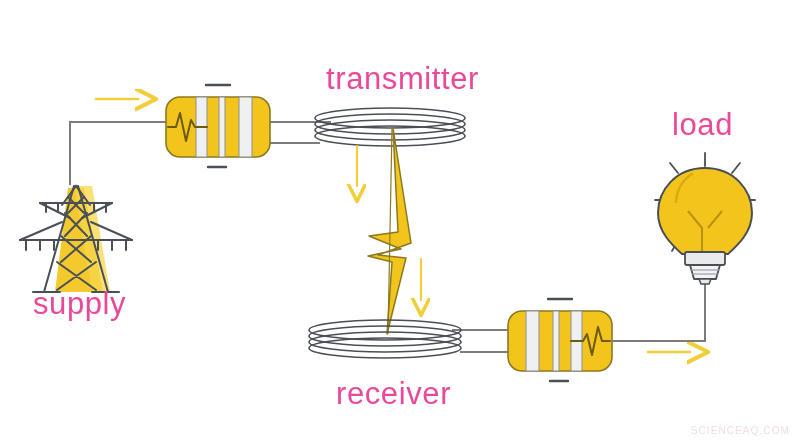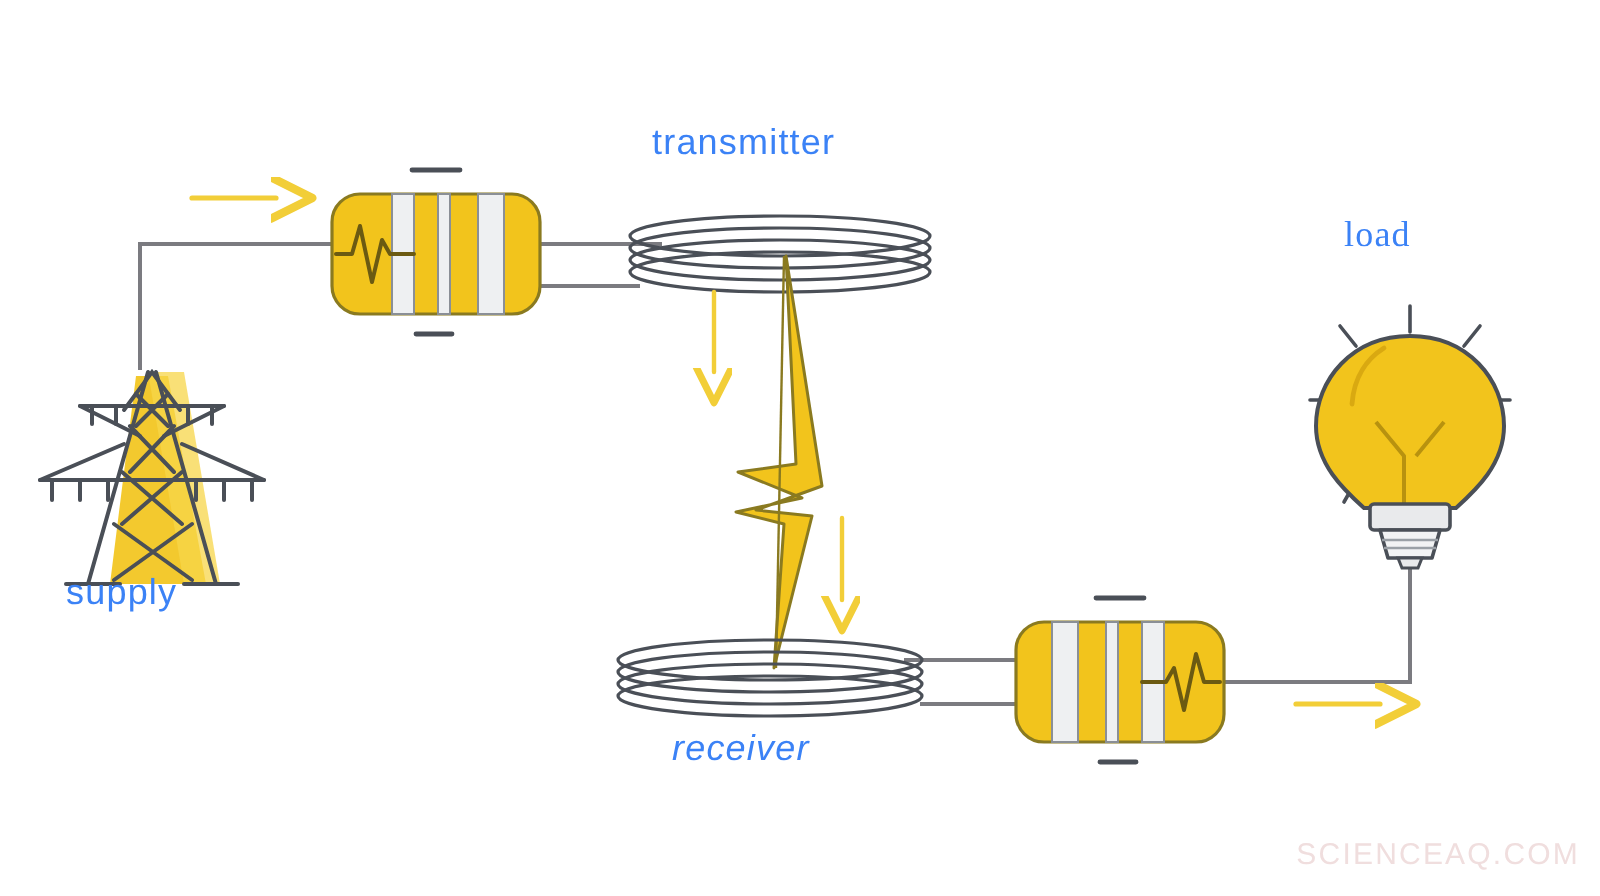--- a/index.html
+++ b/index.html
@@ -8,34 +8,34 @@
     width:800px;height:448px;
     background:#ffffff;
     font-family:"Liberation Sans","DejaVu Sans",sans-serif;
     overflow:hidden;
     position:relative;
   }
   #stage{position:relative;width:800px;height:448px;}
   #diagram{position:absolute;left:0;top:0;width:800px;height:448px;display:block;}
   .lbl{
     position:absolute;
-    color:#3b82f6;
-    font-size:18px;
+    color:#ec4899;
+    font-size:31px;
     font-weight:400;
     letter-spacing:0.6px;
     white-space:nowrap;
     font-family:"Liberation Sans","DejaVu Sans",sans-serif;
   }
   #lbl-transmitter{left:326px;top:61px;}
-  #lbl-receiver{left:336px;top:364px;font-style:italic;}
+  #lbl-receiver{left:336px;top:376px;}
   #lbl-supply{left:33px;top:286px;}
-  #lbl-load{left:672px;top:107px;font-family:Liberation Serif, serif;}
+  #lbl-load{left:672px;top:107px;}
   #watermark{
     position:absolute;right:10px;bottom:12px;
-    font-size:15px;letter-spacing:1.1px;
+    font-size:10px;letter-spacing:1.1px;
     color:#f0dede;
     font-family:"Liberation Sans","DejaVu Sans",sans-serif;
     user-select:none;
   }
 </style>
 </head>
 <body>
 
 <div id="stage">
 

